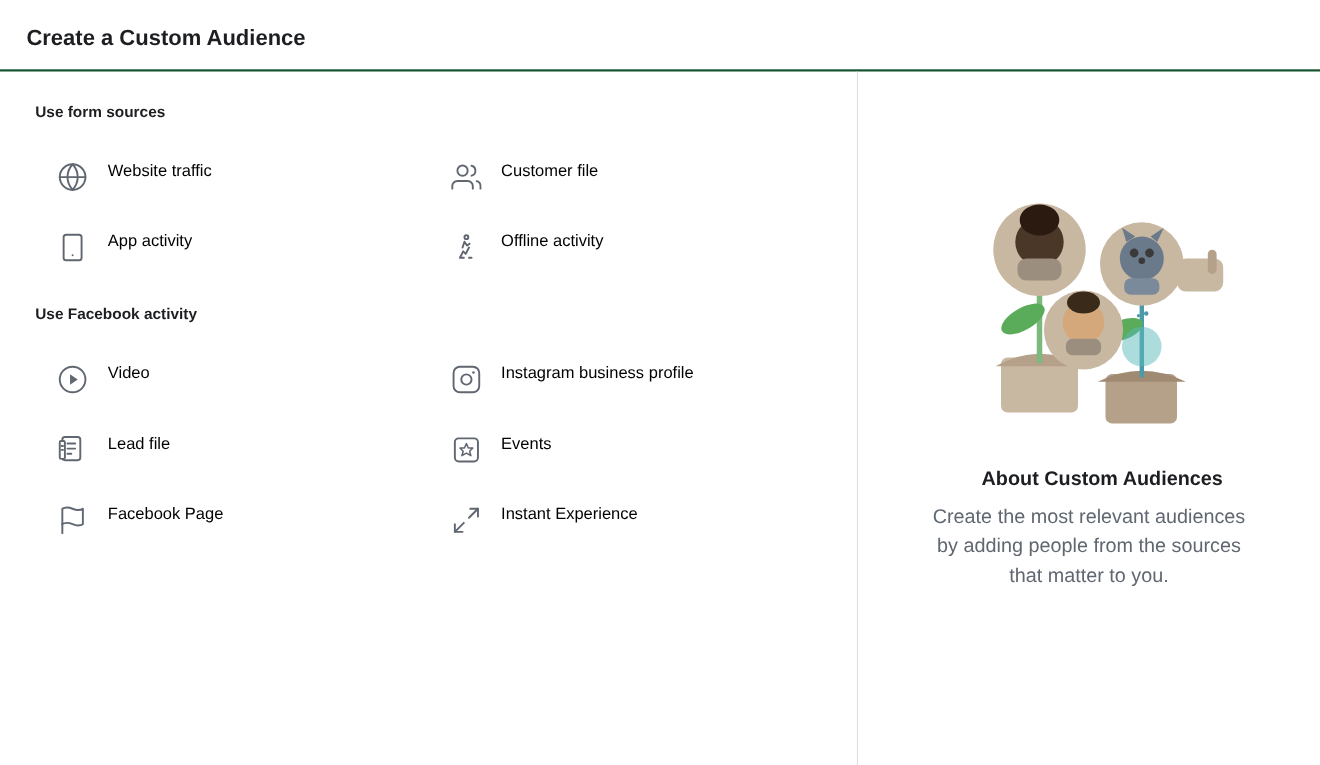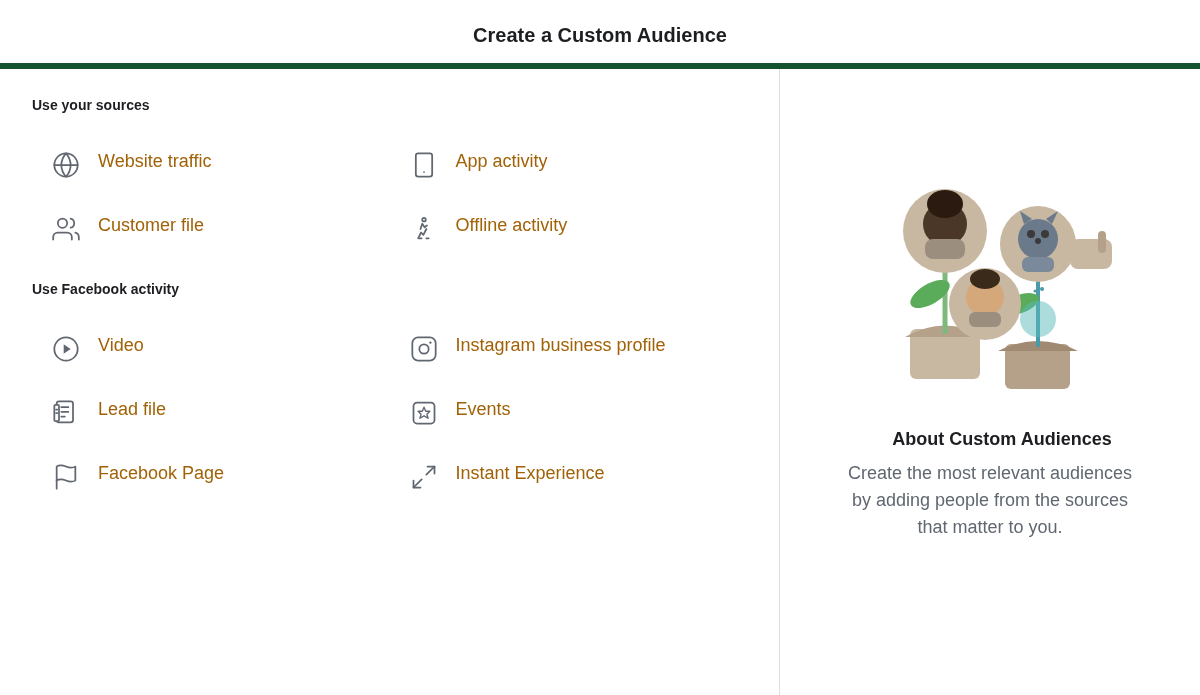--- a/index.html
+++ b/index.html
@@ -12,22 +12,21 @@
     .modal {
       width: 1200px;
       min-height: 695px;
       background: #fff;
       padding: 24px 0 0 0;
     }
     .modal-title {
       font-size: 20px;
       font-weight: 700;
       padding: 0 24px 16px 24px;
-      border-bottom: 6px solid #14532d;
-      text-align: center;
+      border-bottom: 2px solid #14532d;
     }
     .modal-body {
       display: flex;
       flex-direction: row;
       min-height: 640px;
     }
     .left-panel {
       flex: 1;
       padding: 28px 32px;
       border-right: 1px solid #dddfe2;
@@ -68,22 +67,22 @@
       display: flex;
       align-items: center;
       justify-content: center;
       color: #606770;
     }
     .option-icon svg {
       width: 28px;
       height: 28px;
     }
     .option-text {
-      font-size: 18px;
-      color: #a16207;
+      font-size: 15px;
+      color: #000000;
       padding-top: 2px;
       line-height: 1.4;
     }
     .section-divider {
       margin: 8px 0 20px 0;
     }
 
     
     .illustration {
       width: 280px;
@@ -107,54 +106,54 @@
     }
   </style>
 </head>
 <body>
 
 <div class="modal">
   <div class="modal-title">Create a Custom Audience</div>
   <div class="modal-body">
     <div class="left-panel">
 
-      <div class="section-label">Use your sources</div>
+      <div class="section-label">Use form sources</div>
       <div class="options-grid">
 
         <div class="option-item">
           <div class="option-icon">
             <svg viewBox="0 0 24 24" fill="none" stroke="#606770" stroke-width="1.5" stroke-linecap="round" stroke-linejoin="round">
               <circle cx="12" cy="12" r="10"></circle>
               <line x1="2" y1="12" x2="22" y2="12"></line>
               <path d="M12 2a15.3 15.3 0 0 1 4 10 15.3 15.3 0 0 1-4 10 15.3 15.3 0 0 1-4-10 15.3 15.3 0 0 1 4-10z"></path>
             </svg>
           </div>
           <span class="option-text">Website traffic</span>
-        </div>
-
-        <div class="option-item">
-          <div class="option-icon">
-            <svg viewBox="0 0 24 24" fill="none" stroke="#606770" stroke-width="1.5" stroke-linecap="round" stroke-linejoin="round">
-              <rect x="5" y="2" width="14" height="20" rx="2" ry="2"></rect>
-              <line x1="12" y1="18" x2="12.01" y2="18"></line>
-            </svg>
-          </div>
-          <span class="option-text">App activity</span>
         </div>
 
         <div class="option-item">
           <div class="option-icon">
             <svg viewBox="0 0 24 24" fill="none" stroke="#606770" stroke-width="1.5" stroke-linecap="round" stroke-linejoin="round">
               <path d="M17 21v-2a4 4 0 0 0-4-4H5a4 4 0 0 0-4 4v2"></path>
               <circle cx="9" cy="7" r="4"></circle>
               <path d="M23 21v-2a4 4 0 0 0-3-3.87"></path>
               <path d="M16 3.13a4 4 0 0 1 0 7.75"></path>
             </svg>
           </div>
           <span class="option-text">Customer file</span>
+        </div>
+
+        <div class="option-item">
+          <div class="option-icon">
+            <svg viewBox="0 0 24 24" fill="none" stroke="#606770" stroke-width="1.5" stroke-linecap="round" stroke-linejoin="round">
+              <rect x="5" y="2" width="14" height="20" rx="2" ry="2"></rect>
+              <line x1="12" y1="18" x2="12.01" y2="18"></line>
+            </svg>
+          </div>
+          <span class="option-text">App activity</span>
         </div>
 
         <div class="option-item">
           <div class="option-icon">
             <svg viewBox="0 0 24 24" fill="none" stroke="#606770" stroke-width="1.5" stroke-linecap="round" stroke-linejoin="round">
               <circle cx="12" cy="4" r="1.5"></circle>
               <path d="M9 12l1.5-4.5 2 3 2-1.5"></path>
               <path d="M7 20l2.5-5 2 2 2.5-5"></path>
               <line x1="8" y1="20" x2="10" y2="20"></line>
               <line x1="14" y1="20" x2="16" y2="20"></line>

